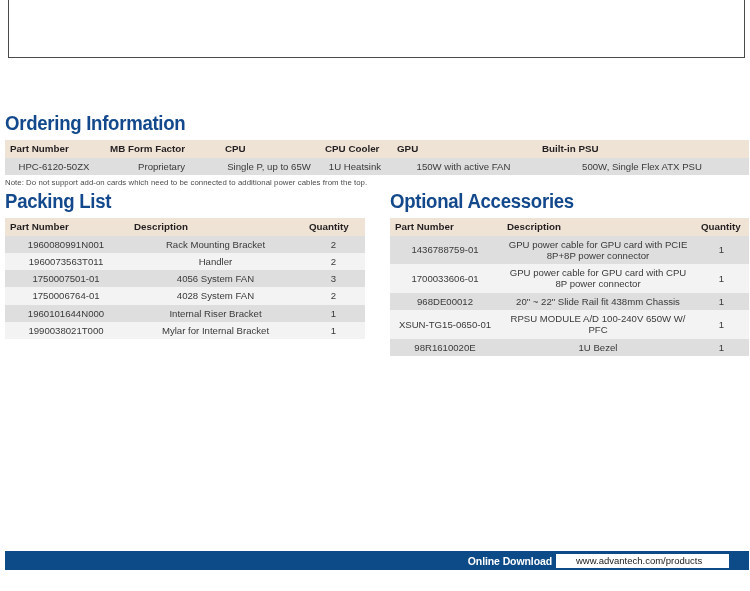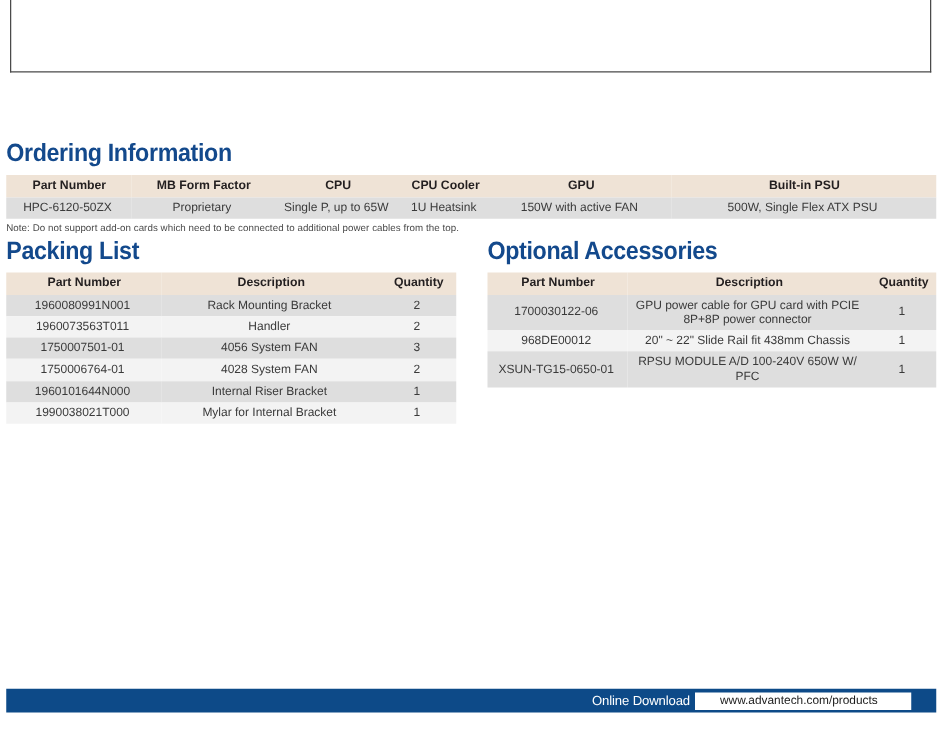--- a/index.html
+++ b/index.html
@@ -40,21 +40,21 @@
     border-collapse:collapse;
     width:100%;
     table-layout:fixed;
     font-size:9.6px;
     line-height:1.18;
   }
   table.ad th{
     background:#EFE3D6;
     color:#231f20;
     font-weight:bold;
-    text-align:center;
+    text-align:left;
     padding:3px 4px 3px 5px;
     font-size:9.8px;
     white-space:nowrap;
   }
   table.ad td{
     padding:3px 4px 3px 2px;
     color:#3a3a3a;
     vertical-align:middle;
     text-align:center;
   }
@@ -80,21 +80,21 @@
   #footer-bar{
     position:absolute;
     left:5px;top:551px;width:744px;height:19px;
     background:#0D4A88;
   }
   .footer-inner{
     position:absolute;right:0;top:0;height:19px;
     display:flex;align-items:center;
   }
   .footer-label{
-    color:#ffffff;font-weight:normal;font-size:10.5px;
+    color:#ffffff;font-weight:bold;font-size:10.5px;
     letter-spacing:-0.1px;
     padding-right:4px;
     font-family:"Liberation Sans Narrow","Liberation Sans","DejaVu Sans",sans-serif;
     padding-left:40px;
   }
   .footer-url{
     background:#ffffff;color:#1a1a1a;
     font-size:9.5px;
     height:14px;line-height:14px;
     width:173px;
@@ -221,32 +221,42 @@
       </colgroup>
     <thead>
       <tr>
         <th>Part Number</th>
         <th>Description</th>
         <th>Quantity</th>
       </tr>
     </thead>
     <tbody>
       <tr>
-        <td>1700030122-06</td>
+        <td>1436788759-01</td>
         <td>GPU power cable for GPU card with PCIE 8P+8P power connector</td>
+        <td>1</td>
+      </tr>
+      <tr>
+        <td>1700033606-01</td>
+        <td>GPU power cable for GPU card with CPU 8P power connector</td>
         <td>1</td>
       </tr>
       <tr>
         <td>968DE00012</td>
         <td>20" ~ 22" Slide Rail fit 438mm Chassis</td>
         <td>1</td>
       </tr>
       <tr>
         <td>XSUN-TG15-0650-01</td>
         <td>RPSU MODULE A/D 100-240V 650W W/ PFC</td>
+        <td>1</td>
+      </tr>
+      <tr>
+        <td>98R1610020E</td>
+        <td>1U Bezel</td>
         <td>1</td>
       </tr>
     </tbody>
   </table>
 </div>
 
 <div id="footer-bar">
   <div class="footer-inner">
     <span class="footer-label">Online Download</span>
     <span class="footer-url">www.advantech.com/products</span>

